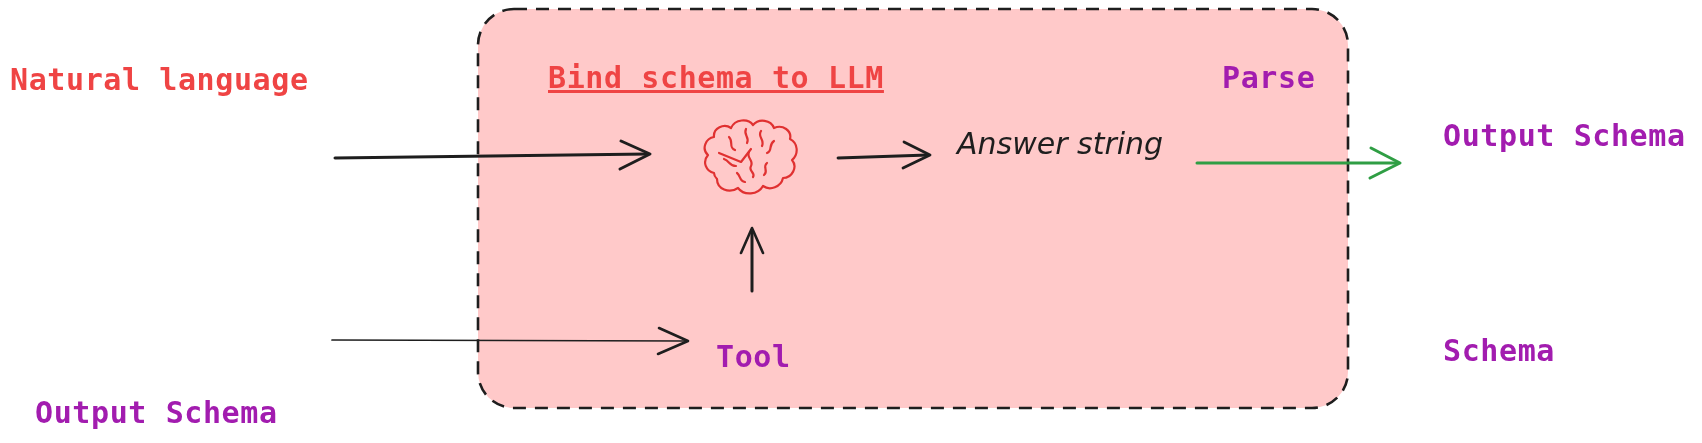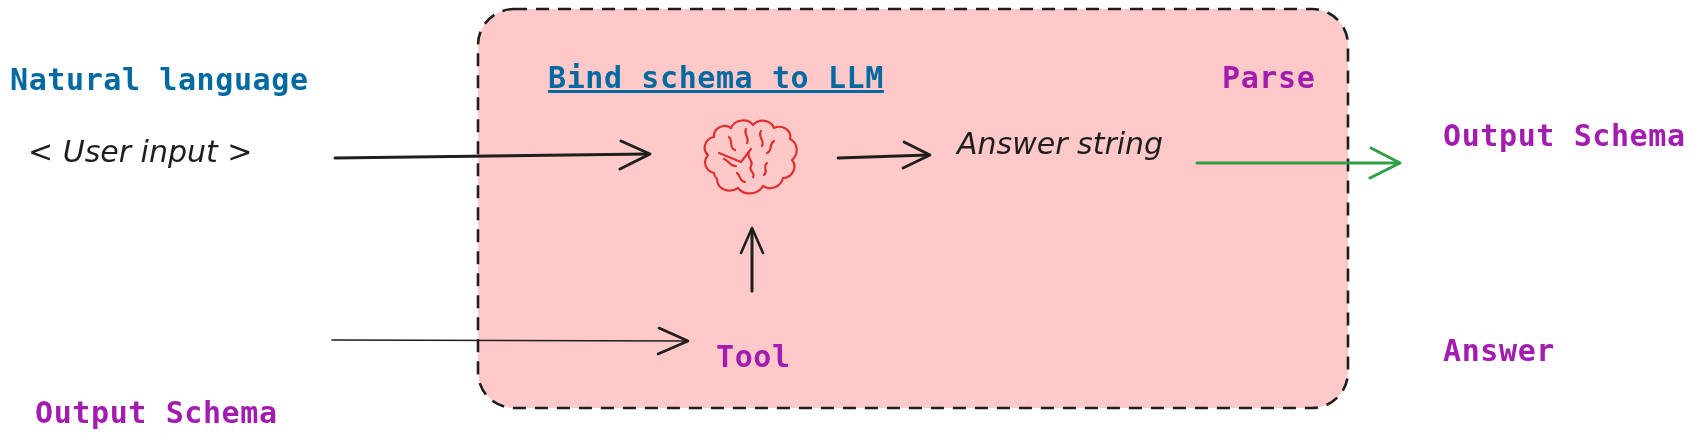--- a/index.html
+++ b/index.html
@@ -18,21 +18,21 @@
   .label {
     position: absolute;
     white-space: pre;
     line-height: 39px;
   }
   .mono {
     font-family: "DejaVu Sans Mono", "Liberation Mono", monospace;
     font-weight: 600;
     font-size: 30px;
     letter-spacing: 0.6px;
-    color: #0369a1;
+    color: #ef4444;
   }
   .hand {
     font-family: "DejaVu Sans", "Liberation Sans", sans-serif;
     font-style: italic;
     font-weight: 500;
     font-size: 30px;
     color: #1e1e1e;
   }
   .green { color: #a21caf; }
   .schema-block .line { line-height: 39px; }
@@ -83,38 +83,37 @@
       <path d="M18 34 L40 43 L50 30"></path>
       <path d="M23 40 C29 42 28 47 35 47"></path>
       <path d="M48 33 C45 39 53 41 50 47 C47 52 55 54 52 58"></path>
       <path d="M66 44 C61 48 68 52 63 56"></path>
       <path d="M36 54 C40 57 38 62 44 63"></path>
     </g>
   </svg>
 
   <div class="label mono" style="left:10px; top:60px;">Natural language</div>
 
-  <div class="label hand" style="left:28px; top:132px;">&lt; User input &gt;</div>
 
   <div class="label mono green schema-block" style="left:35px; top:315px;">
     <div class="line">Output Schema</div>
     
     
   </div>
 
   <div class="label mono" style="left:548px; top:58px;text-decoration:underline;">Bind schema to LLM</div>
 
   <div class="label mono green" style="left:1222px; top:58px;">Parse</div>
 
   <div class="label hand" style="left:957px; top:124px;">Answer string</div>
 
   <div class="label mono green" style="left:716px; top:337px;">Tool</div>
 
   <div class="label mono green right-block" style="left:1443px; top:38px;">
     <div class="heading">Output Schema</div>
     <div class="lines">
-      <div class="line">Answer</div>
+      <div class="line">Schema</div>
       
       
     </div>
   </div>
 
 </div>
 
 </body></html>

